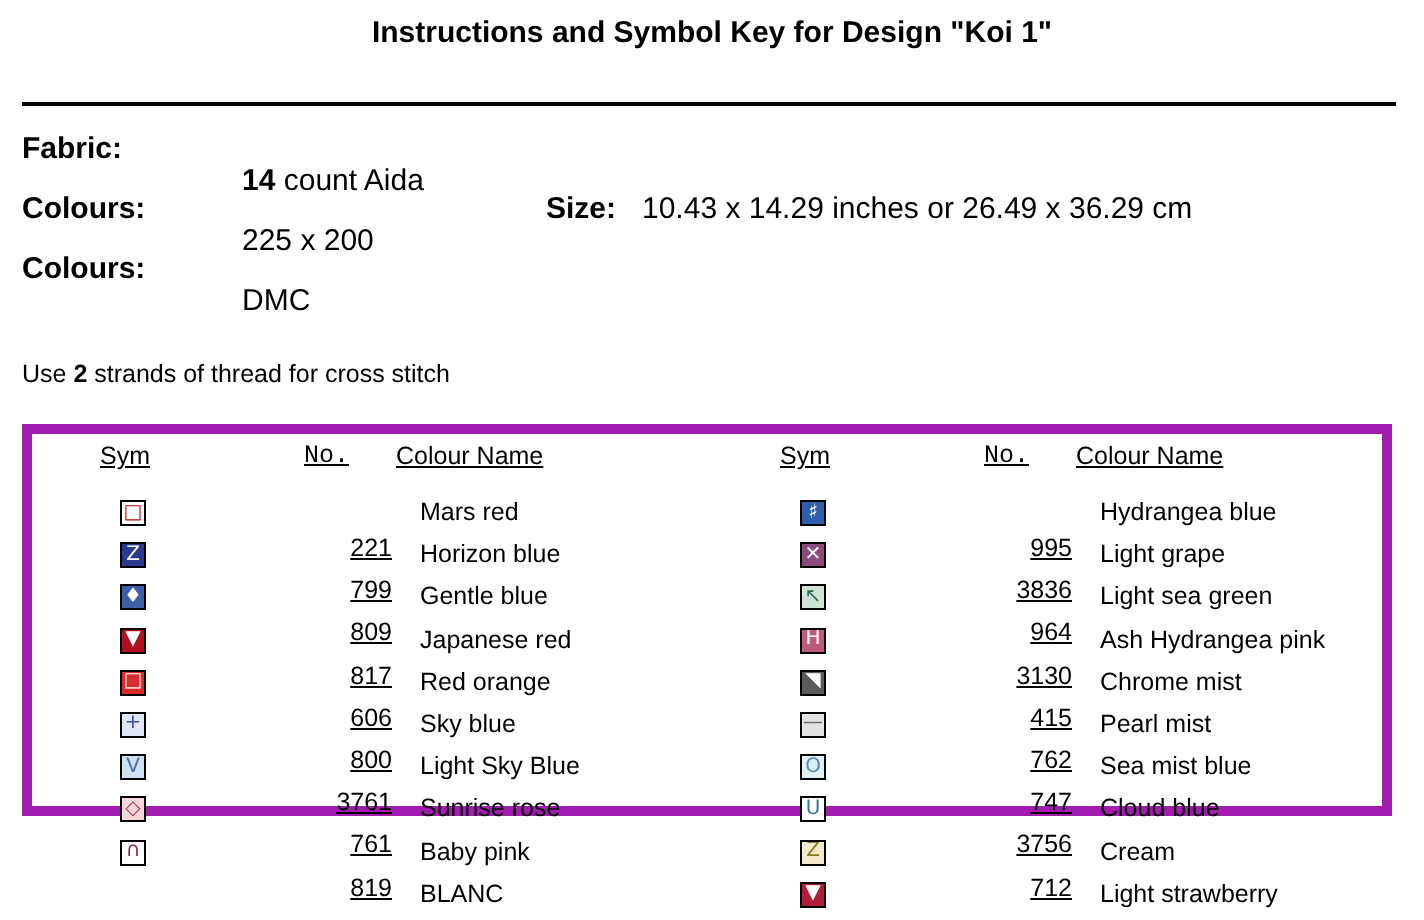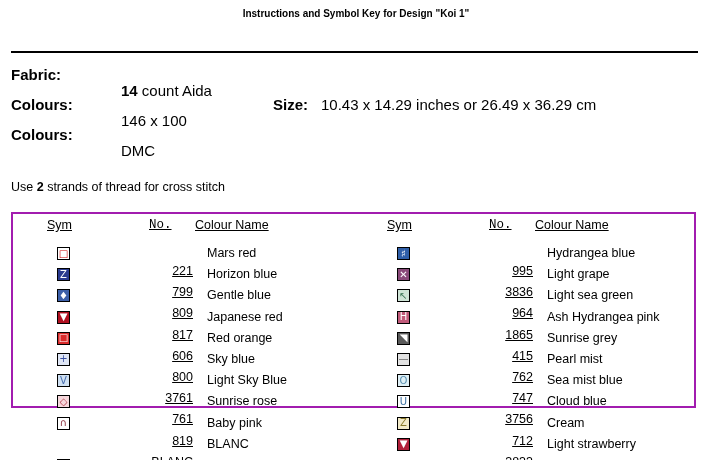--- a/index.html
+++ b/index.html
@@ -19,21 +19,21 @@
     position: relative;
     width: 712px;
     height: 460px;
   }
   .title {
     position: absolute;
     left: 0;
     top: 8px;
     width: 712px;
     text-align: center;
-    font-size: 10px;
+    font-size: 15px;
     font-weight: bold;
   }
   .hr-top {
     position: absolute;
     left: 11px;
     top: 51px;
     width: 687px;
     height: 0;
     border-top: 2px solid #000000;
   }
@@ -80,21 +80,21 @@
     font-size: 12.5px;
   }
   .use-line b { font-weight: bold; }
 
   .key-box {
     position: absolute;
     left: 11px;
     top: 212px;
     width: 685px;
     height: 196px;
-    border: 2px solid #a21caf;
+    border: 5px solid #a21caf;
     box-sizing: border-box;
   }
   .col {
     position: absolute;
     top: 0;
     width: 340px;
     height: 230px;
   }
   .col-left { left: 0px; }
   .col-right { left: 340px; }
@@ -167,21 +167,21 @@
   <div class="title">Instructions and Symbol Key for Design "Koi 1"</div>
   <div class="hr-top"></div>
 
   <div class="info">
     <div class="info-row">
       <span class="lbl">Fabric:</span>
       <span class="val"><b>14</b><span> count Aida</span></span>
     </div>
     <div class="info-row">
       <span class="lbl">Colours:</span>
-      <span class="val">146 x 100</span>
+      <span class="val">225 x 200</span>
       <span class="size-lbl">Size:</span>
       <span class="size-val">10.43 x 14.29 inches or 26.49 x 36.29 cm</span>
     </div>
     <div class="info-row">
       <span class="lbl">Colours:</span>
       <span class="val">DMC</span>
     </div>
   </div>
 
   <div class="use-line"><span>Use </span><b>2</b><span> strands of thread for cross stitch</span></div>
@@ -298,29 +298,29 @@
             <div class="sym-cell">
               <div class="sym-box" style="background: rgb(207, 228, 214); color: rgb(47, 107, 74);">↖</div>
             </div>
             <div class="no-cell">964</div>
             <div class="name-cell">Light sea green</div>
           </div>
           <div class="row">
             <div class="sym-cell">
               <div class="sym-box" style="background: rgb(192, 90, 122); color: rgb(255, 255, 255);">H</div>
             </div>
-            <div class="no-cell">1865</div>
+            <div class="no-cell">3130</div>
             <div class="name-cell">Ash Hydrangea pink</div>
           </div>
           <div class="row">
             <div class="sym-cell">
               <div class="sym-box" style="background: rgb(90, 90, 90); color: rgb(255, 255, 255);">◥</div>
             </div>
             <div class="no-cell">415</div>
-            <div class="name-cell">Sunrise grey</div>
+            <div class="name-cell">Chrome mist</div>
           </div>
           <div class="row">
             <div class="sym-cell">
               <div class="sym-box" style="background: rgb(226, 226, 226); color: rgb(106, 106, 106);">—</div>
             </div>
             <div class="no-cell">762</div>
             <div class="name-cell">Pearl mist</div>
           </div>
           <div class="row">
             <div class="sym-cell">

